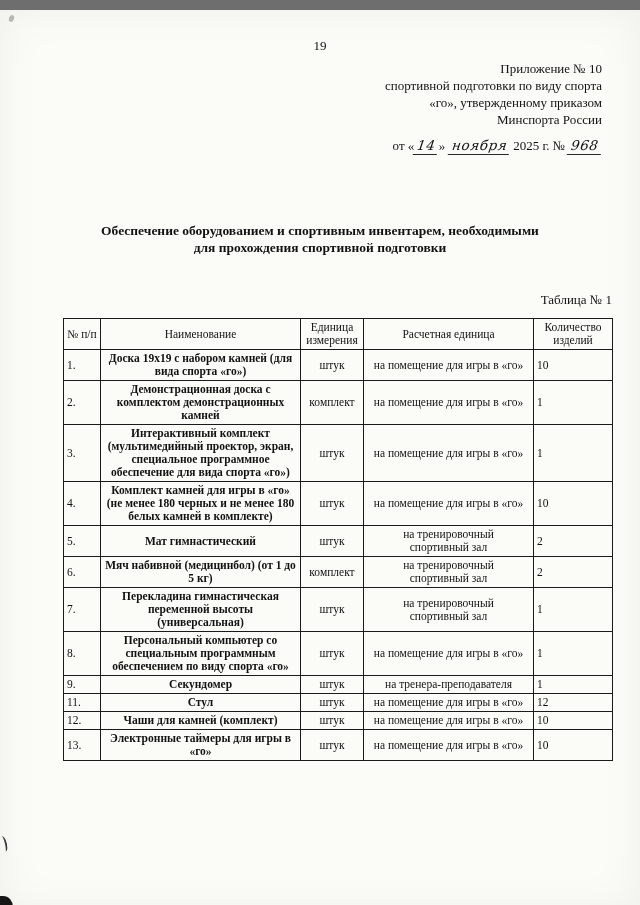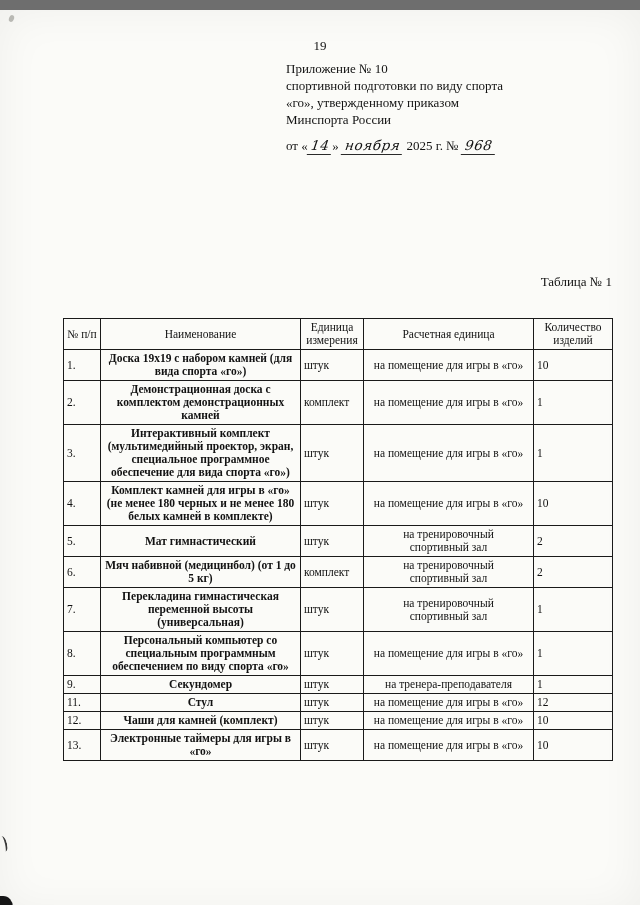--- a/index.html
+++ b/index.html
@@ -19,21 +19,21 @@
     position: absolute;
     top: 28px; left: 0; right: 0;
     text-align: center;
     font-size: 13px;
   }
   .appendix {
     position: absolute;
     top: 50px;
     right: 38px;
     width: 316px;
-    text-align: left;
+    text-align: right;
     font-size: 13px;
     line-height: 17px;
   }
   .appendix-date { margin-top: 9px; white-space: nowrap; }
   .hw {
     display: inline-block;
     font-style: italic;
     font-family: "DejaVu Serif", serif;
     letter-spacing: 0.6px;
     transform: skewX(-8deg);
@@ -44,21 +44,21 @@
   .doc-title {
     position: absolute;
     top: 212px; left: 0; right: 0;
     text-align: center;
     font-weight: bold;
     font-size: 13.5px;
     line-height: 17px;
   }
   .table-caption {
     position: absolute;
-    top: 264px;
+    top: 282px;
     right: 28px;
     font-size: 13px;
     text-align: left;
   }
   table.equipment-table {
     position: absolute;
     top: 308px;
     left: 63px;
     width: 549px;
     border-collapse: collapse;
@@ -72,21 +72,21 @@
     vertical-align: middle;
     overflow: hidden;
   }
   .equipment-table thead th {
     font-weight: normal;
     text-align: center;
     height: 31px;
   }
   .cell-num  { text-align: left; }
   .cell-name { text-align: center; font-weight: bold; }
-  .cell-unit { text-align: left; }
+  .cell-unit { text-align: center; }
   .cell-calc { text-align: center; white-space: pre-line; }
   .cell-qty  { text-align: left; }
   .scan-artifact { position: absolute; }
   .artifact-top-left {
     top: 5px; left: 9px; width: 5px; height: 7px;
     background: #b9b9b4; border-radius: 50%;
     transform: rotate(20deg);
   }
   .artifact-left-squiggle {
     top: 826px; left: 0; width: 7px; height: 16px;
@@ -110,20 +110,24 @@
   <div class="page-number">19</div>
 
   <div class="appendix">
     <div class="appendix-line">Приложение № 10</div>
     <div class="appendix-line">спортивной подготовки по виду спорта</div>
     <div class="appendix-line">«го», утвержденному приказом</div>
     <div class="appendix-line">Минспорта России</div>
     <div class="appendix-date"><span>от «</span><span class="hw">14</span><span>»</span> <span class="hw">ноября</span> <span>2025 г. №</span> <span class="hw">968</span></div>
   </div>
 
+  <div class="doc-title">
+    <div>Обеспечение оборудованием и спортивным инвентарем, необходимыми</div>
+    <div>для прохождения спортивной подготовки</div>
+  </div>
 
   <div class="table-caption">Таблица № 1</div>
 
   <table class="equipment-table">
     <colgroup>
       <col style="width:37px">
       <col style="width:200px">
       <col style="width:63px">
       <col style="width:170px">
       <col style="width:79px">

